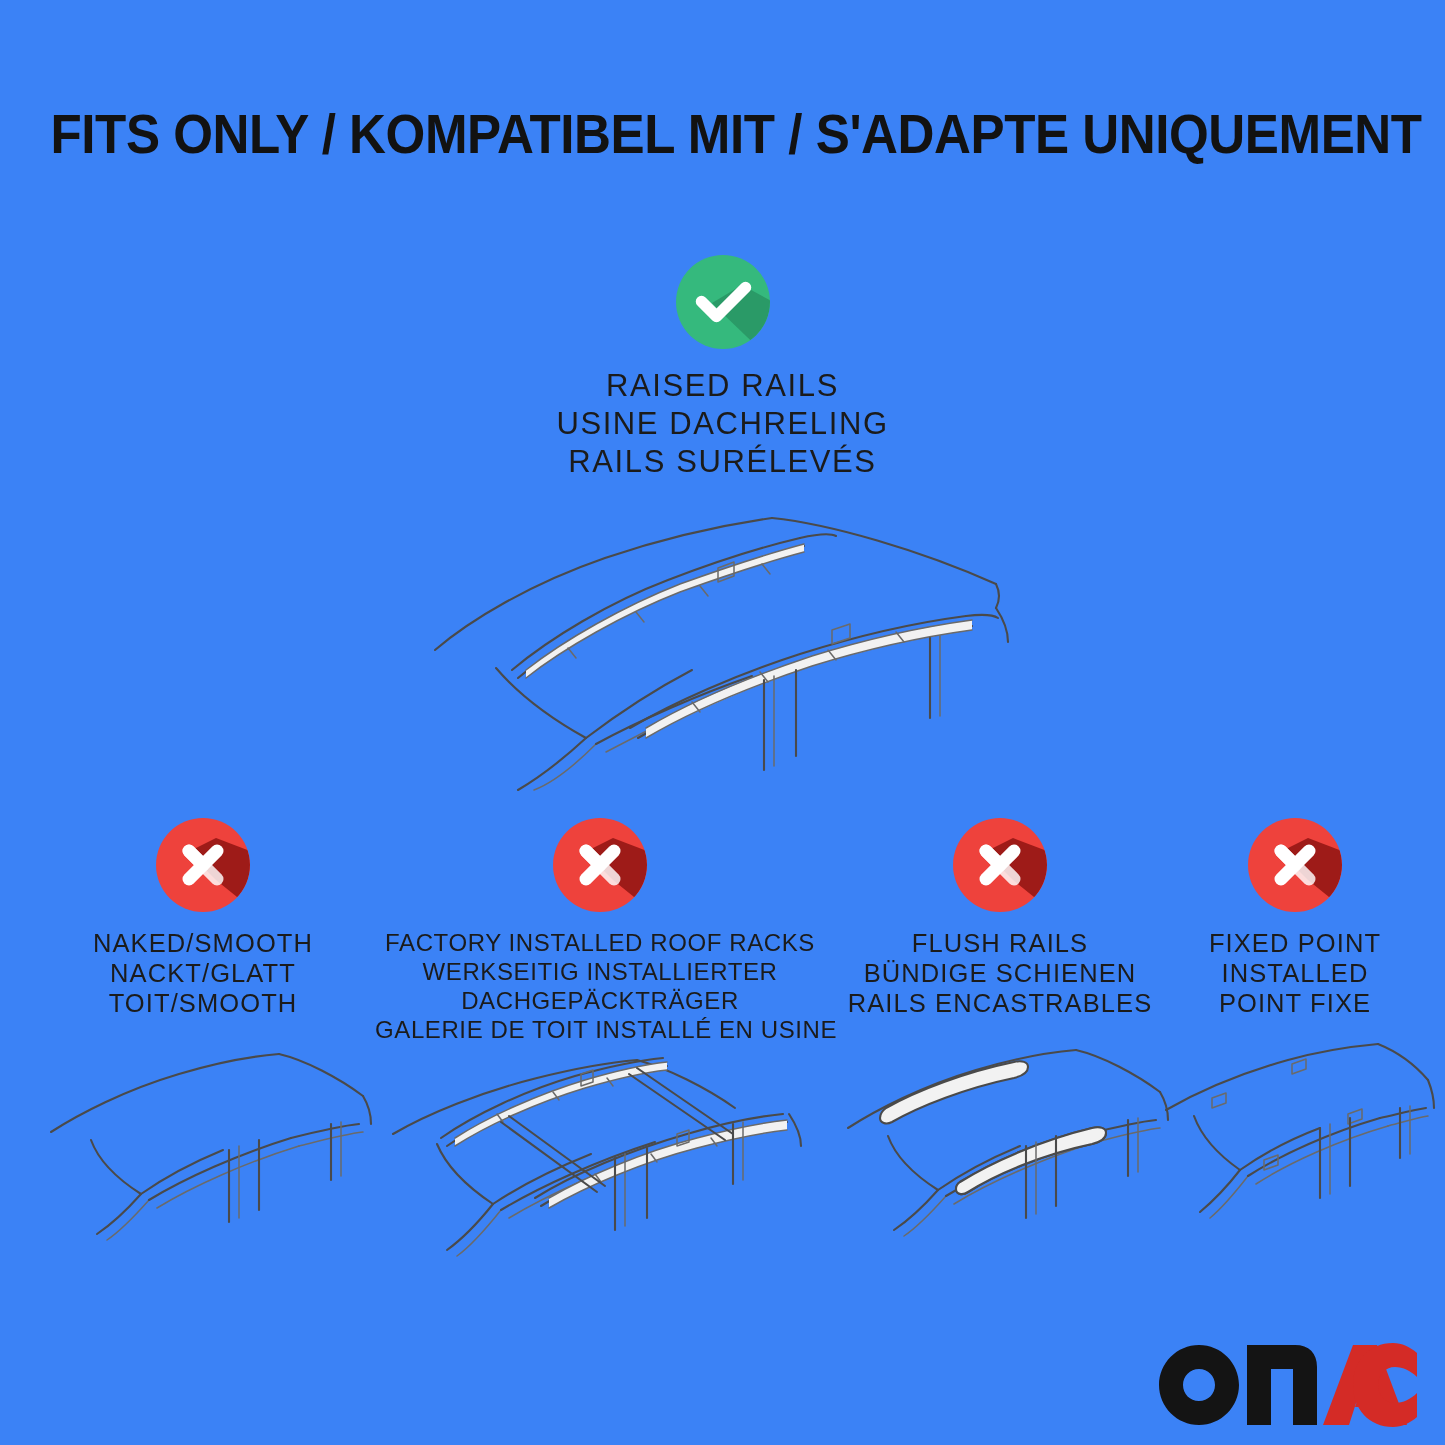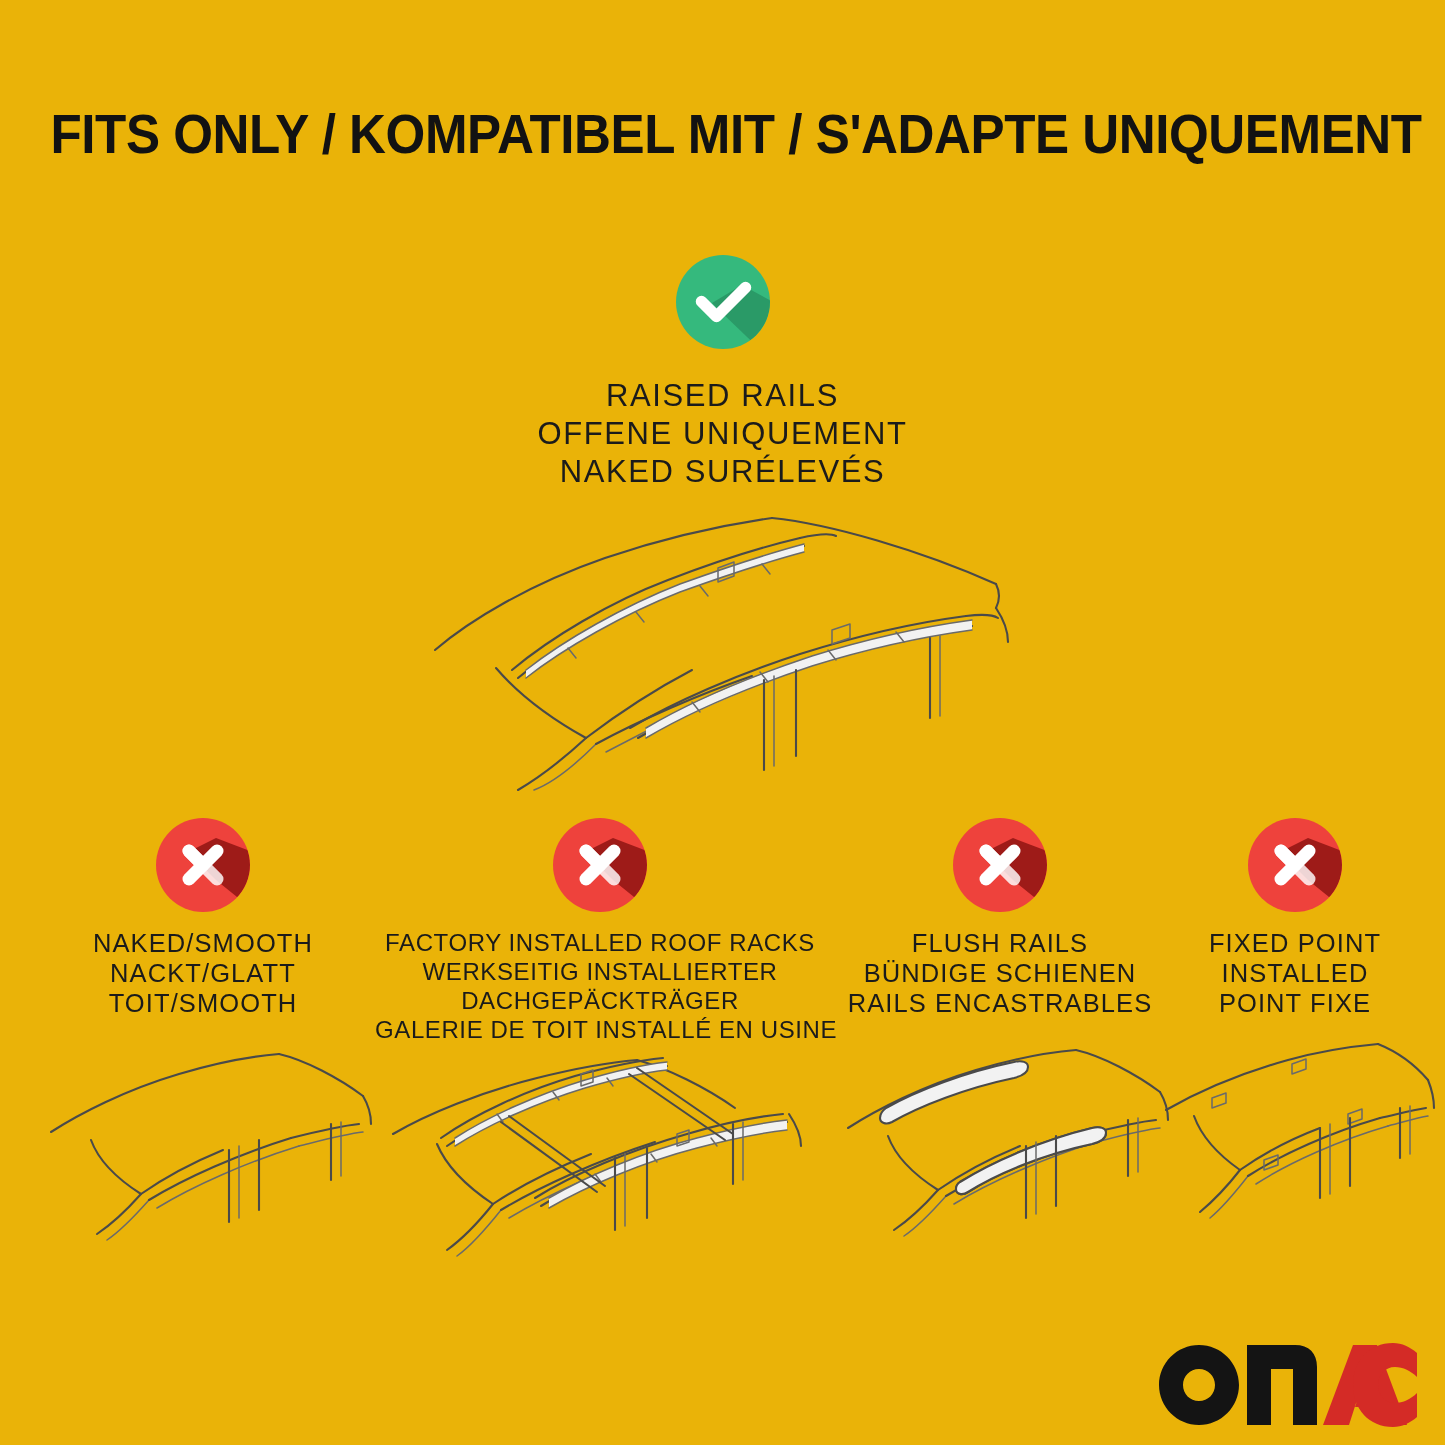--- a/index.html
+++ b/index.html
@@ -11,21 +11,21 @@
     width: 1445px;
     height: 1445px;
     overflow: hidden;
     font-family: "Liberation Sans", sans-serif;
     position: relative;
   }
 
   .page {
     position: absolute;
     inset: 0;
-    background: #eab308;
+    background: #3b82f6;
   }
 
   
   .title {
     position: absolute;
     left: 0;
     top: 102px;
     width: 1445px;
     text-align: center;
     font-family: "Liberation Sans Narrow", "Liberation Sans", sans-serif;
@@ -52,21 +52,21 @@
     height: 94px;
     border-radius: 50%;
     position: relative;
     display: inline-block;
     overflow: hidden;
   }
   .icon-circle.green { background: #35b97d; }
   .icon-circle.red   { background: #ee423c; }
 
   .ok-text, .no-text {
-    margin-top: 24px;
+    margin-top: 14px;
     color: #1b1b1b;
     font-family: "Liberation Sans", sans-serif;
     font-weight: 400;
   }
   .ok-text {
     font-size: 31px;
     line-height: 38px;
     letter-spacing: 1.6px;
   }
   .ok-text .ln { display: block; white-space: nowrap; }
@@ -162,22 +162,22 @@
         </defs>
         <g clip-path="url(#clipOk)">
           <path d="M36 48 L44 56 L95 105 L110 54 L66 30 Z" fill="#2a9a67"></path>
           <path d="M25.5 46.5 L40.5 61.5 L69.5 32.5" fill="none" stroke="#ffffff" stroke-width="11.5" stroke-linecap="round" stroke-linejoin="round"></path>
         </g>
       </svg>
     </div>
 
     <div class="ok-text">
       <span class="ln">RAISED RAILS</span>
-      <span class="ln">OFFENE UNIQUEMENT</span>
-      <span class="ln">NAKED SURÉLEVÉS</span>
+      <span class="ln">USINE DACHRELING</span>
+      <span class="ln">RAILS SURÉLEVÉS</span>
     </div>
   </div>
 
   <div class="hero-art">
     <svg width="640" height="310" viewBox="0 0 640 310">
 
       <path class="ln-art" d="M35 170 C70 140 130 104 205 78 C270 56 330 44 372 38"></path>
       <path class="ln-art" d="M372 38 C430 44 520 70 596 104"></path>
       <path class="ln-art" d="M596 104 C600 112 600 120 596 128"></path>
 

